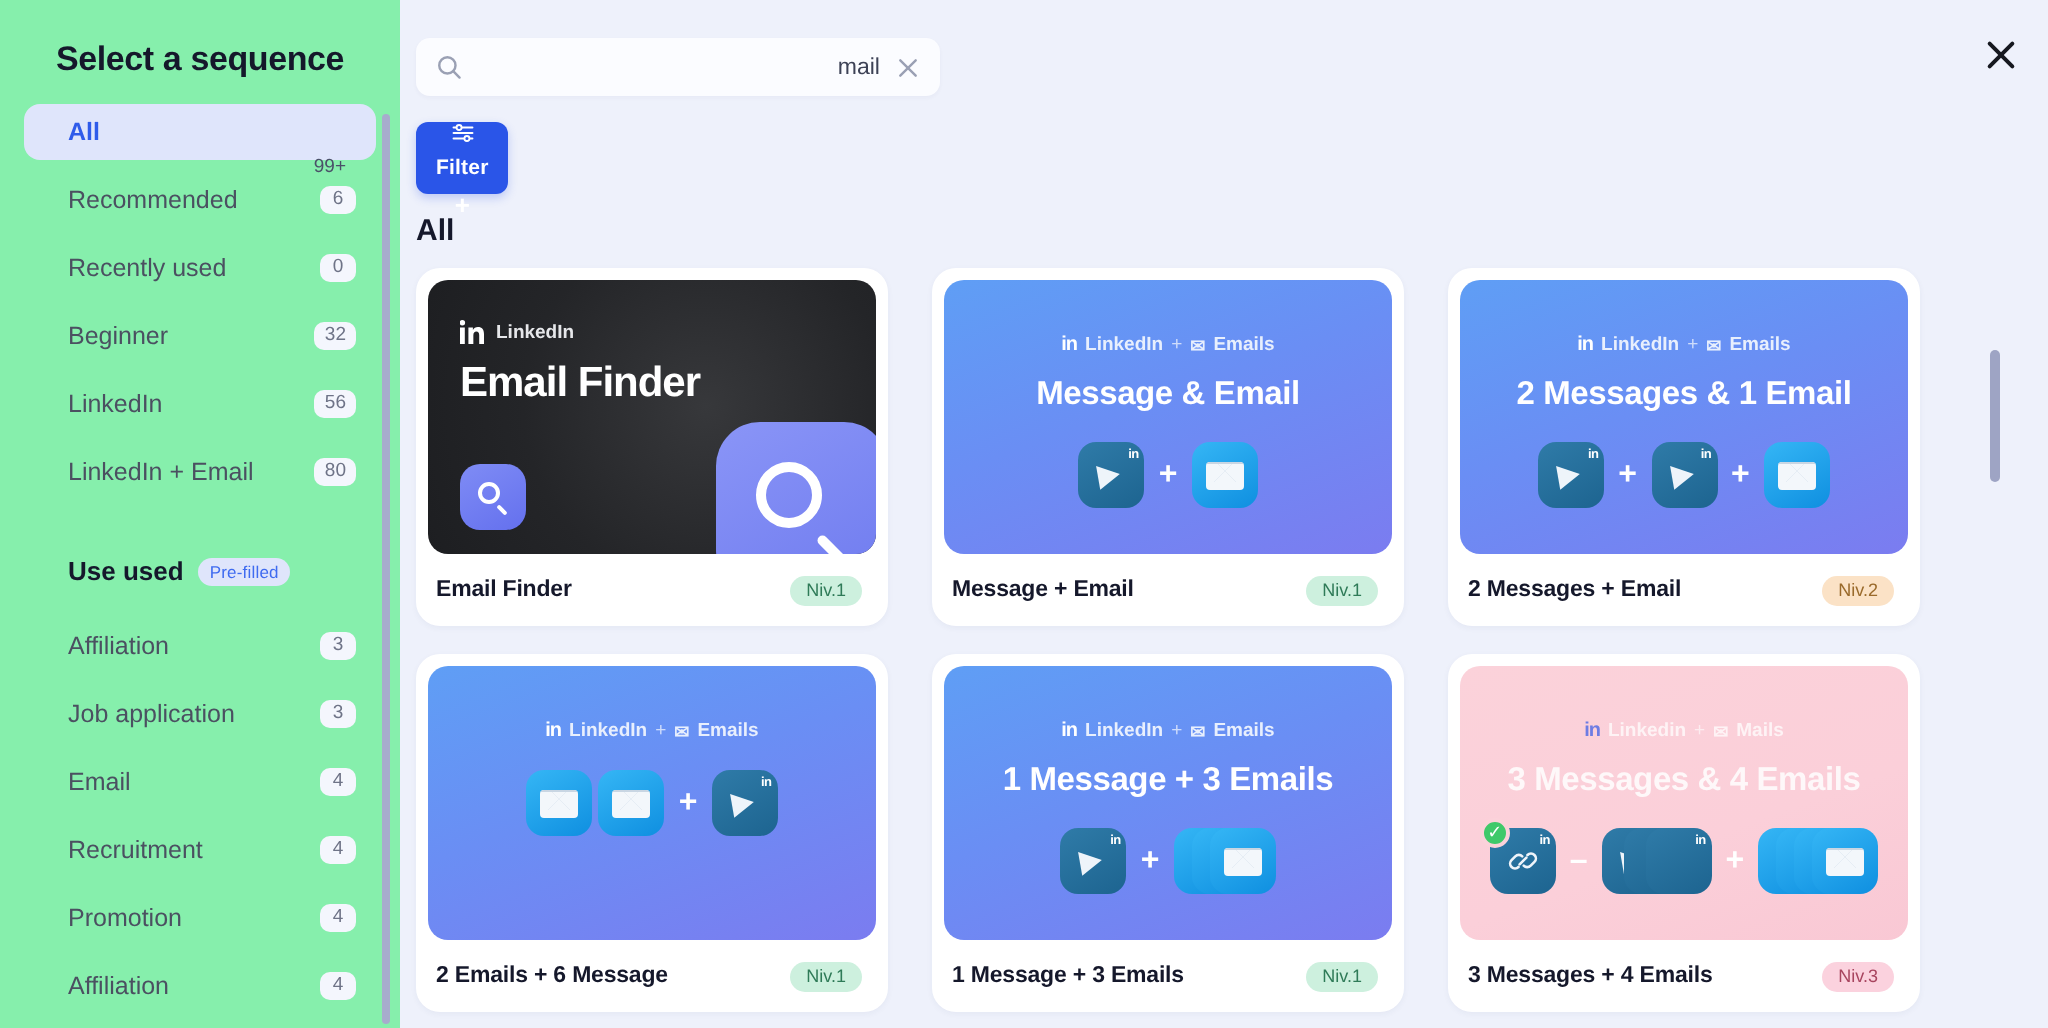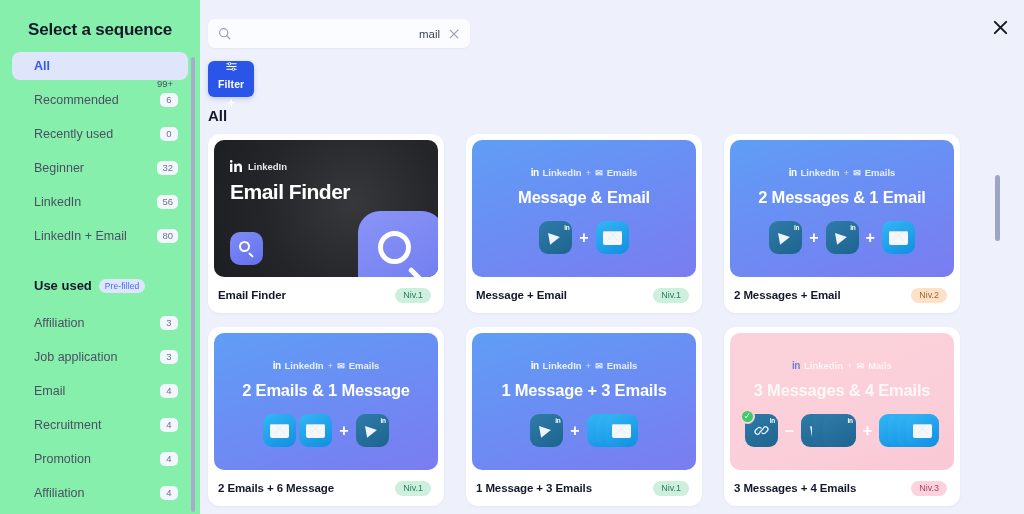--- a/index.html
+++ b/index.html
@@ -521,21 +521,20 @@
 
       <div class="card">
         <div class="card-visual visual-blue">
           <div class="v-head">
             <span class="in-logo">in</span>
             <span>LinkedIn</span>
             <span class="sep">+</span>
             <span class="mail-glyph">✉</span>
             <span>Emails</span>
           </div>
-          <div class="v-title">2 Emails &amp; 1 Message</div>
           <div class="v-icons">
             <span class="app-ico ico-mail">
                 <span class="env"></span>
               </span>
             <span class="app-ico ico-mail" style="margin-left:-4px">
                 <span class="env"></span>
               </span>
             <span class="op">+</span>
             <span class="app-ico ico-li">
                 <span class="plane"></span>

